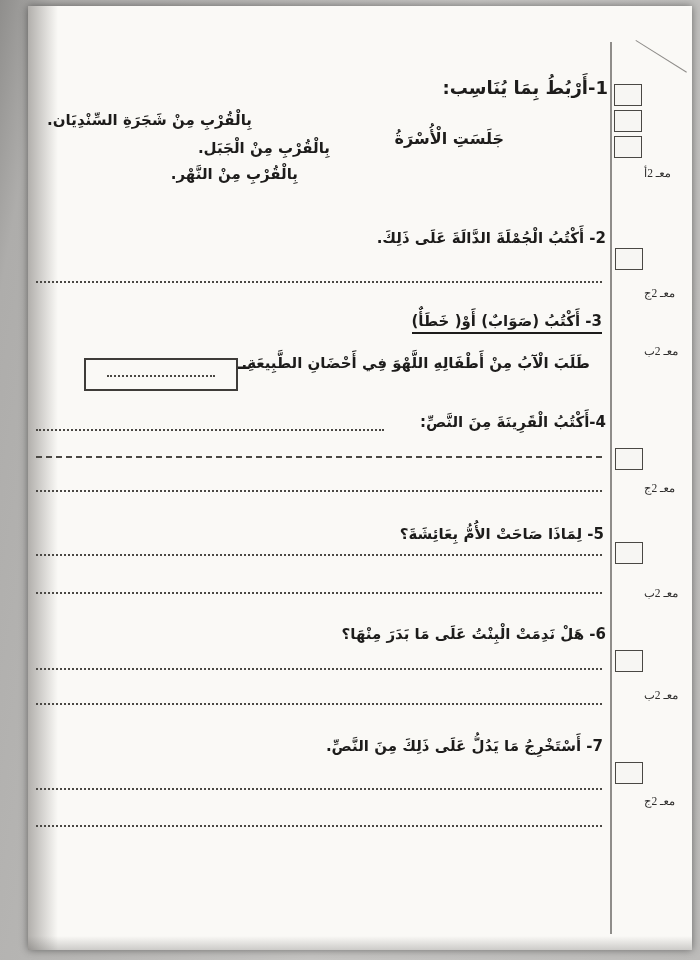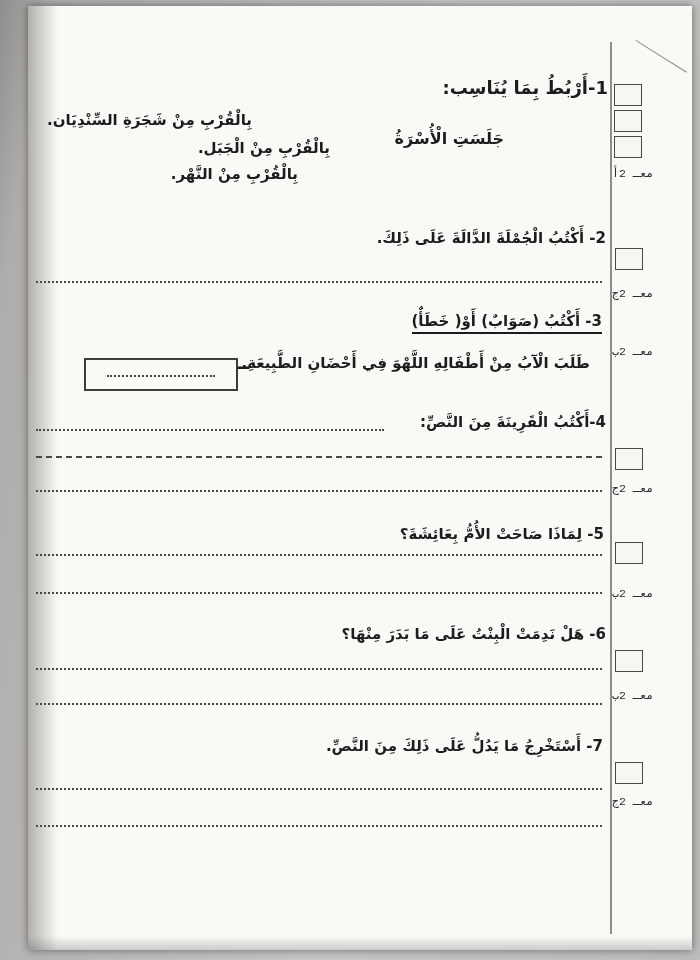--- a/index.html
+++ b/index.html
@@ -48,21 +48,21 @@
 
   .dotline  { height: 0; border-bottom: 2px dotted #4a4844; }
   .dashline { height: 0; border-bottom: 2px dashed #4a4844; }
 
   .score-box {
     width: 26px; height: 20px;
     border: 1.6px solid #4a4844; background: #f7f6f3;
   }
   .margin-label {
     direction: rtl; font-size: 11.5px; color: #2c2b2a;
-    white-space: nowrap; font-family: Liberation Mono, monospace;
+    white-space: nowrap; font-family: Liberation Serif, serif; margin-left: 32px;
   }
 
   .answer-box {
     width: 150px; height: 29px;
     border: 2px solid #3e3c39; background: #faf9f6;
   }
   .answer-box .inner-dots {
     width: 72%; height: 0; margin: 15px auto 0 auto;
     border-bottom: 2px dotted #4a4844;
   }

